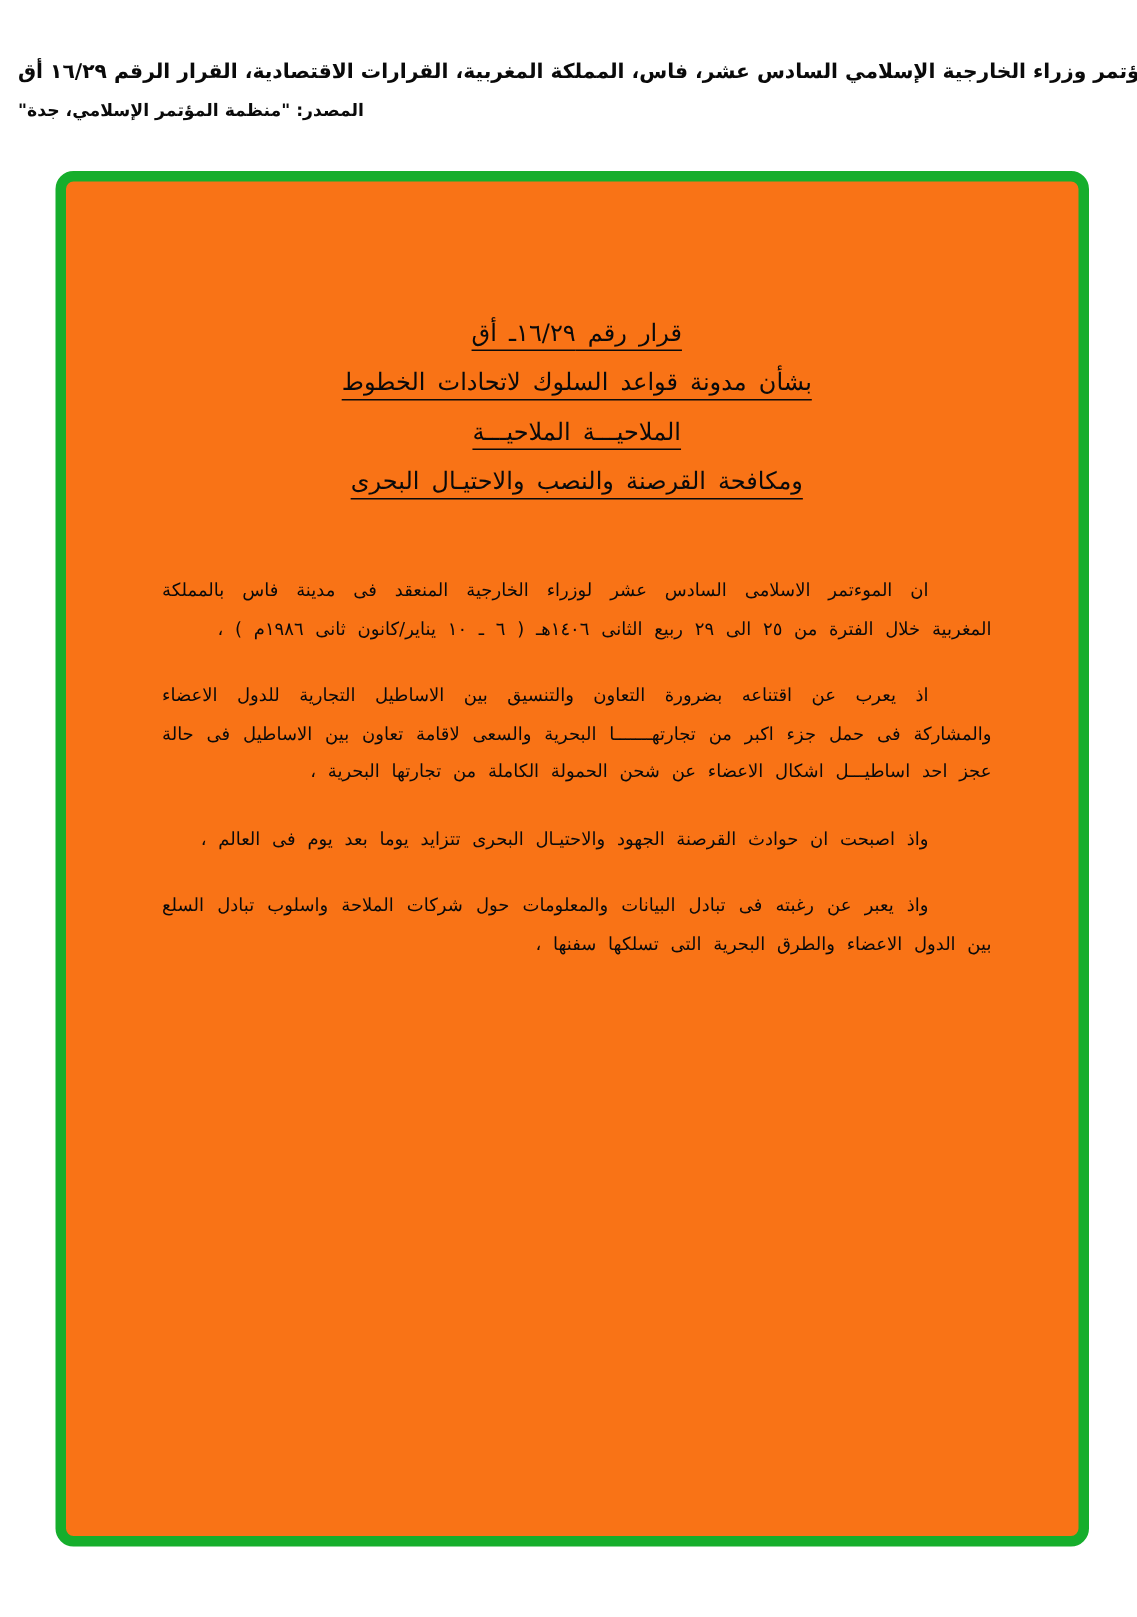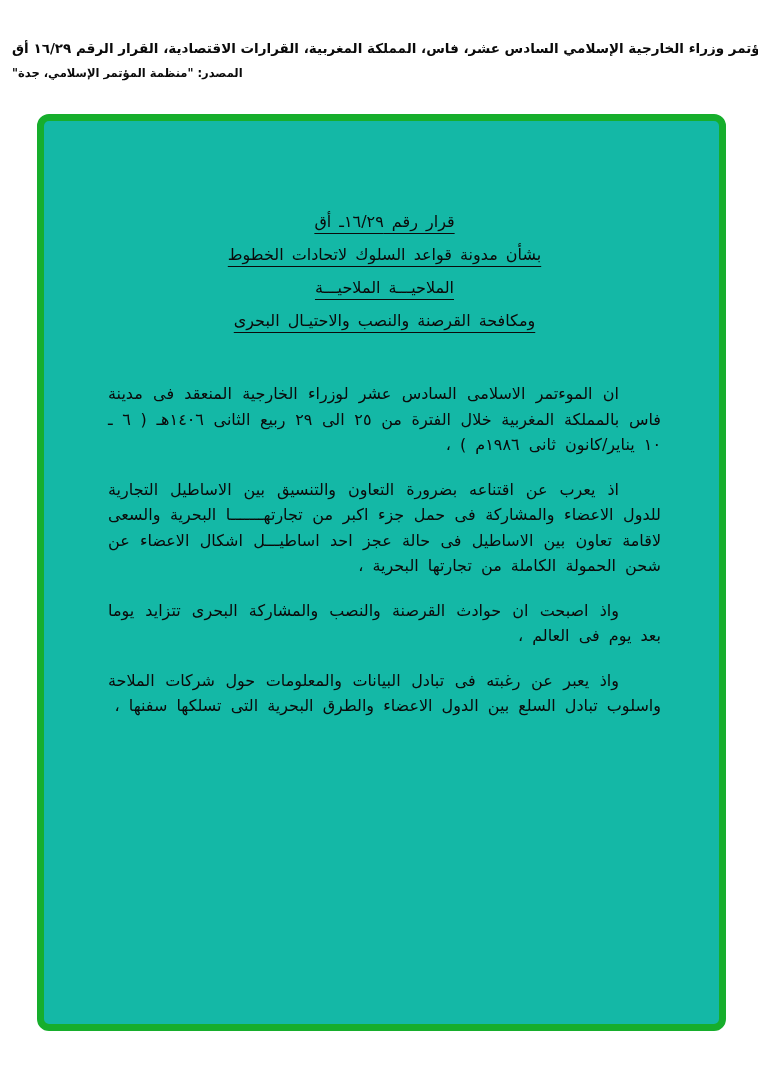--- a/index.html
+++ b/index.html
@@ -33,21 +33,21 @@
   }
 
   
   .frame {
     position: absolute;
     left: 37px; top: 114px;
     width: 689px; height: 917px;
     box-sizing: border-box;
     border: 7px solid #16ae2c;
     border-radius: 12px;
-    background: #14b8a6;
+    background: #f97316;
   }
 
   
   .doc {
     position: absolute;
     top: 0; left: 0; right: 0; bottom: 0;
     direction: rtl;
     padding: 84px 58px 0 64px;
     box-sizing: border-box;
   }
@@ -58,21 +58,21 @@
     font-size: 16px;
     line-height: 33px;
     text-decoration: underline;
     text-underline-offset: 6px;
     text-decoration-thickness: 1.2px;
     white-space: nowrap;
     word-spacing: 3px;
   }
   .body-block {
     margin-top: 44px;
-    font-size: 16px;
+    font-size: 12px;
   }
   .para {
     text-align: justify;
     line-height: 25.5px;
     margin: 0 0 19px 0;
     text-indent: 42px;
     word-spacing: 4px;
   }
   .lead {
     text-underline-offset: 5px;
@@ -98,20 +98,20 @@
       <div class="title-line">ومكافحة القرصنة والنصب والاحتيـال البحرى</div>
     </div>
 
     <div class="body-block">
 
       <p class="para"><span class="lead"></span><span>ان الموءتمر الاسلامى السادس عشر لوزراء الخارجية المنعقد فى مدينة فاس بالمملكة المغربية خلال الفترة من ٢٥ الى ٢٩ ربيع الثانى ١٤٠٦هـ ( ٦ ـ ١٠ يناير/كانون ثانى ١٩٨٦م ) ،</span></p>
 
       <p class="para"><span class="lead">اذ يعرب</span><span> عن اقتناعه بضرورة التعاون والتنسيق بين الاساطيل التجارية للدول الاعضاء والمشاركة فى حمل جزء اكبر من تجارتهـــــــا البحرية والسعى لاقامة تعاون بين الاساطيل فى حالة عجز احد اساطيـــل اشكال الاعضاء عن شحن الحمولة الكاملة من تجارتها البحرية ،</span></p>
 
 
-      <p class="para"><span class="lead">واذ اصبحت</span><span> ان حوادث القرصنة والنصب والمشاركة البحرى تتزايد يوما بعد يوم فى العالم ،</span></p>
+      <p class="para"><span class="lead">واذ اصبحت</span><span> ان حوادث القرصنة الجهود والاحتيـال البحرى تتزايد يوما بعد يوم فى العالم ،</span></p>
 
 
       <p class="para"><span class="lead">واذ يعبر</span><span> عن رغبته فى تبادل البيانات والمعلومات حول شركات الملاحة واسلوب تبادل السلع بين الدول الاعضاء والطرق البحرية التى تسلكها سفنها ،</span></p>
 
     </div>
   </div>
 </div>
 
 </body></html>

